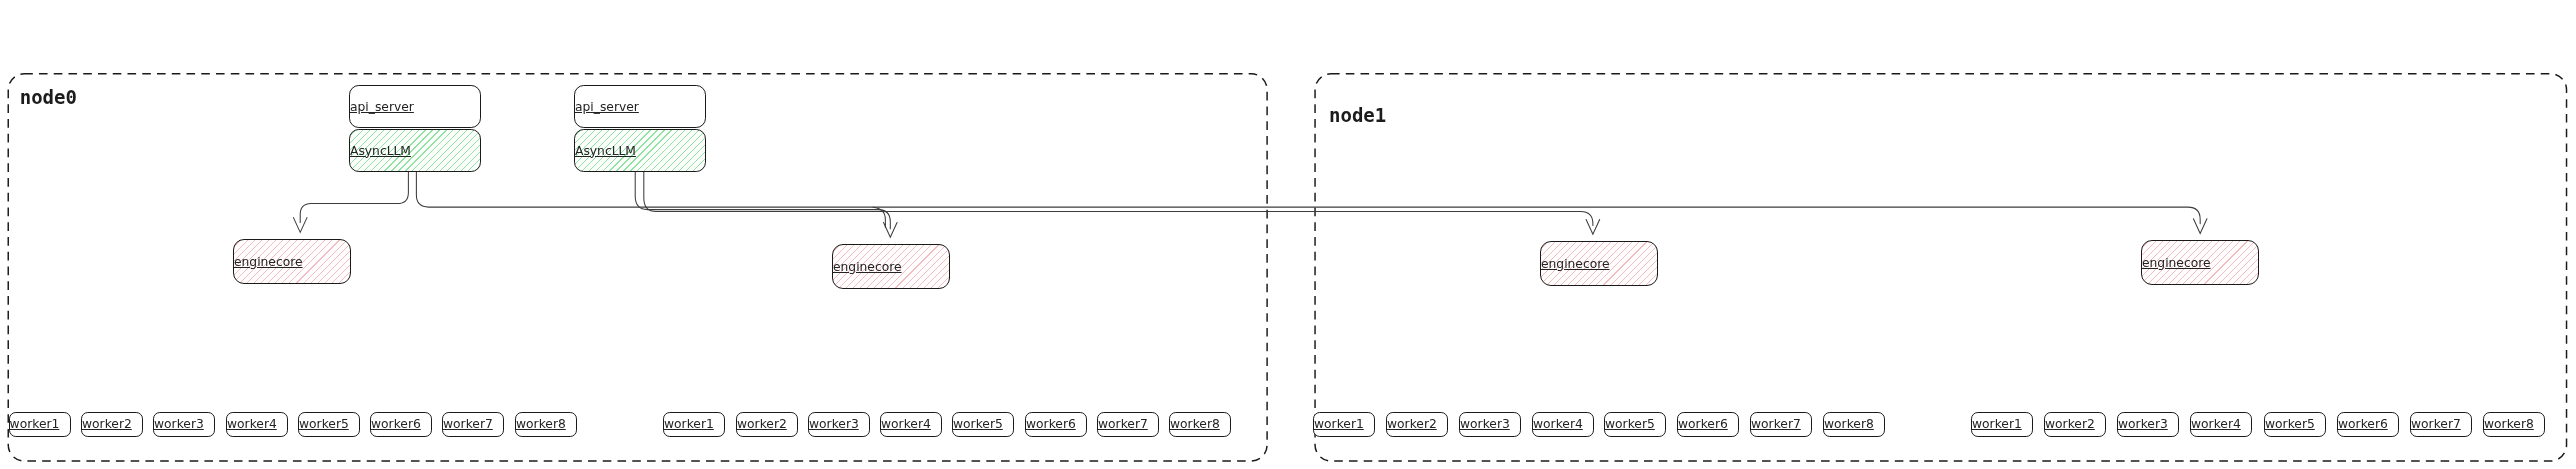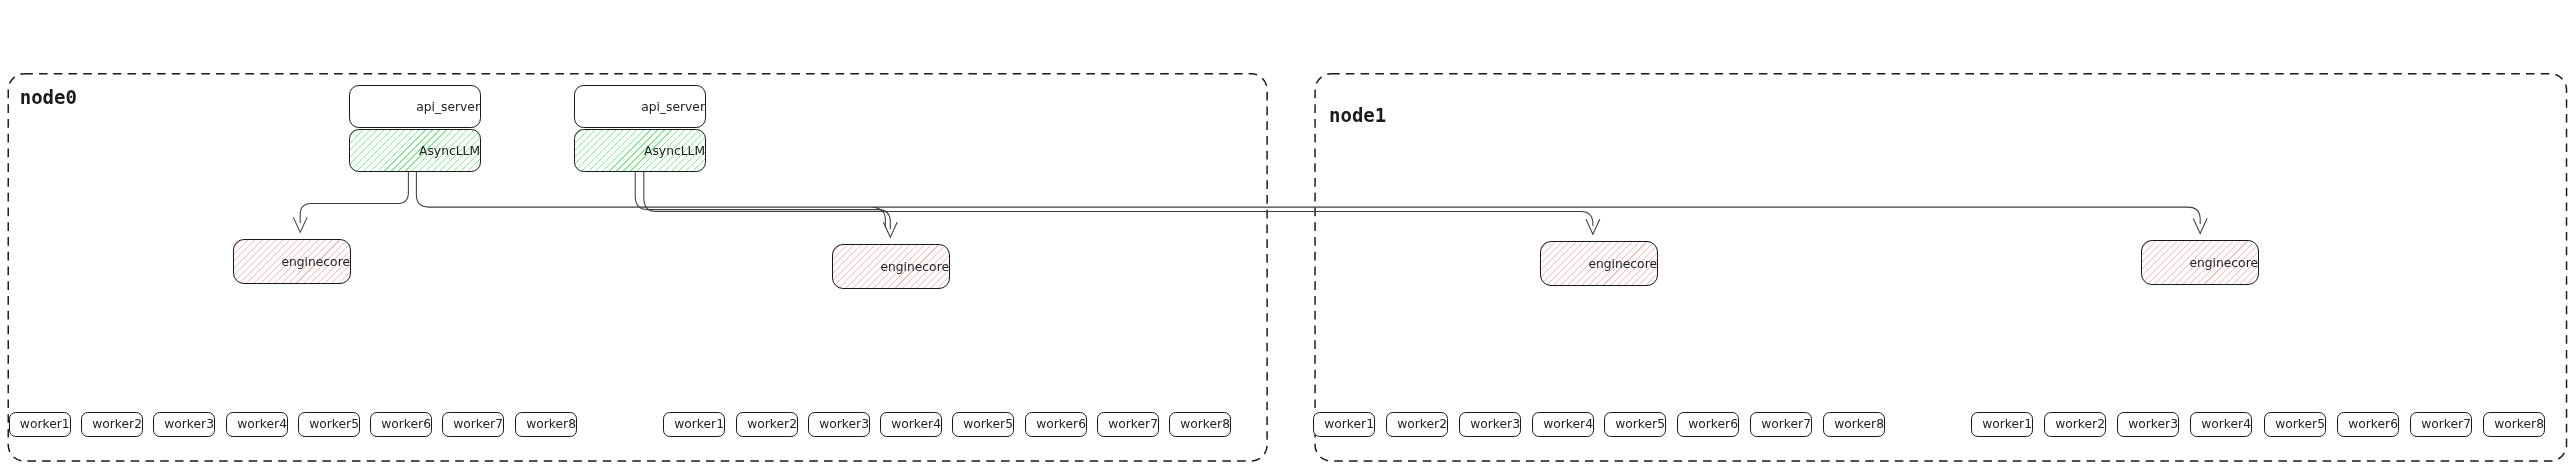--- a/index.html
+++ b/index.html
@@ -18,45 +18,44 @@
     font-family:"DejaVu Sans Mono","Liberation Mono",monospace;
     font-size:21px;font-weight:600;letter-spacing:0px;color:#1c1c1c;
   }
   .node-label{
     position:absolute;
     font-family:"DejaVu Sans Mono","Liberation Mono",monospace;
     font-size:19px;font-weight:600;color:#1c1c1c;
   }
   .box{
     position:absolute;
-    display:flex;align-items:center;justify-content:flex-end;
+    display:flex;align-items:center;justify-content:flex-start;
     background:#ffffff;
     border:1.5px solid #1a1a1a;
     box-sizing:border-box;
-    font-size:12.3px;color:#232323;
+    font-size:12.3px;color:#232323;text-decoration:underline;
   }
   .stack-box{width:132px;height:43px;border-radius:9.8px;}
   .green-hatch{
     background:repeating-linear-gradient(135deg,
       rgba(255,255,255,0) 0px, rgba(255,255,255,0) 4px,
       #8fe3a1 4px, #8fe3a1 4.9px);
     background-color:#fdfffd;
   }
   .red-hatch{
     background:repeating-linear-gradient(135deg,
       rgba(255,255,255,0) 0px, rgba(255,255,255,0) 4.2px,
       #f3bcbc 4.2px, #f3bcbc 5px);
     background-color:#fffdfd;
   }
   .enginecore-box{width:118px;height:45px;border-radius:11px;}
   .worker-box{
     width:62px;height:24.6px;top:412px;
     border-radius:6.8px;border-width:1.4px;
     font-size:12.3px;
-    padding-left:14px;
   }
 </style>
 </head>
 <body>
 
 <div id="canvas">
 
   <svg id="edge-layer" viewBox="0 0 4188 763" xmlns="http://www.w3.org/2000/svg">
 
     <rect x="12" y="120" width="2048" height="630" rx="26" fill="none" stroke="#1a1a1a" stroke-width="2.4" stroke-dasharray="14 10"></rect>

